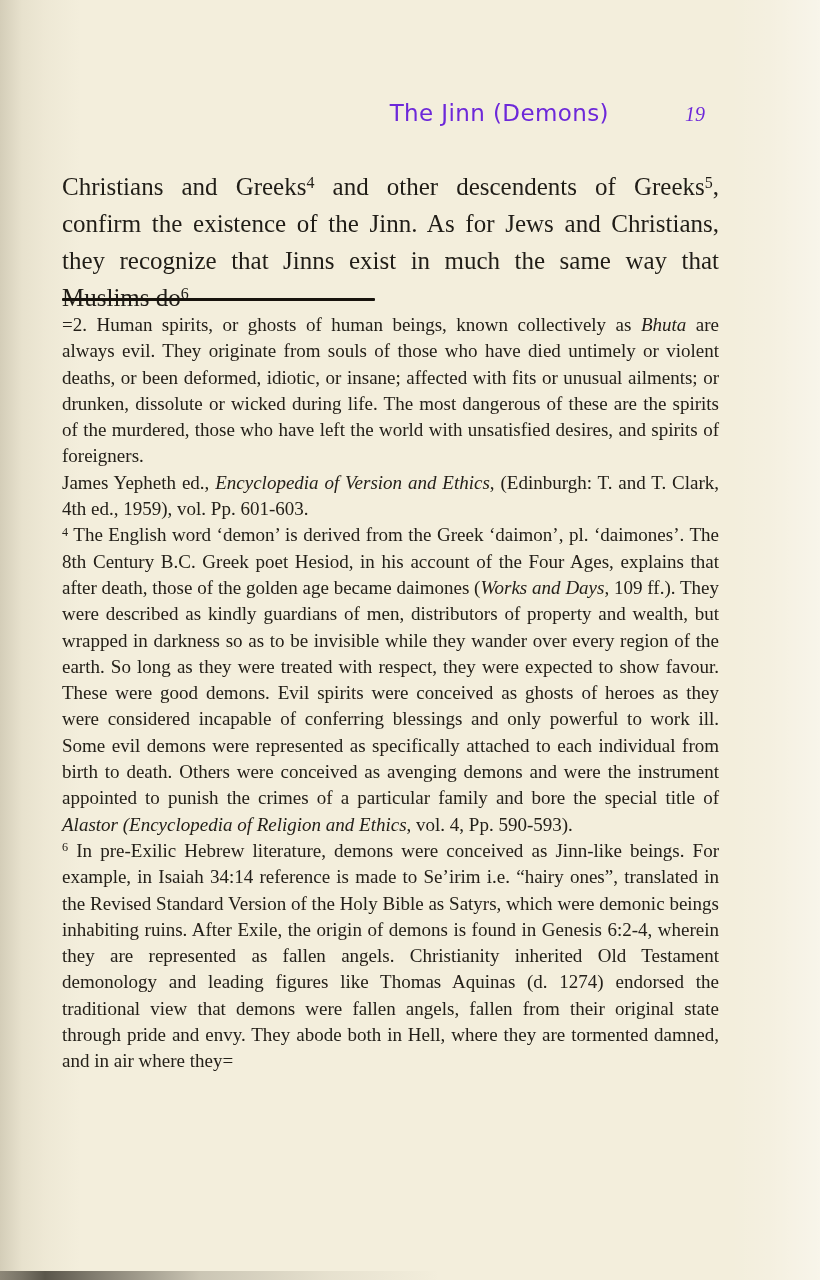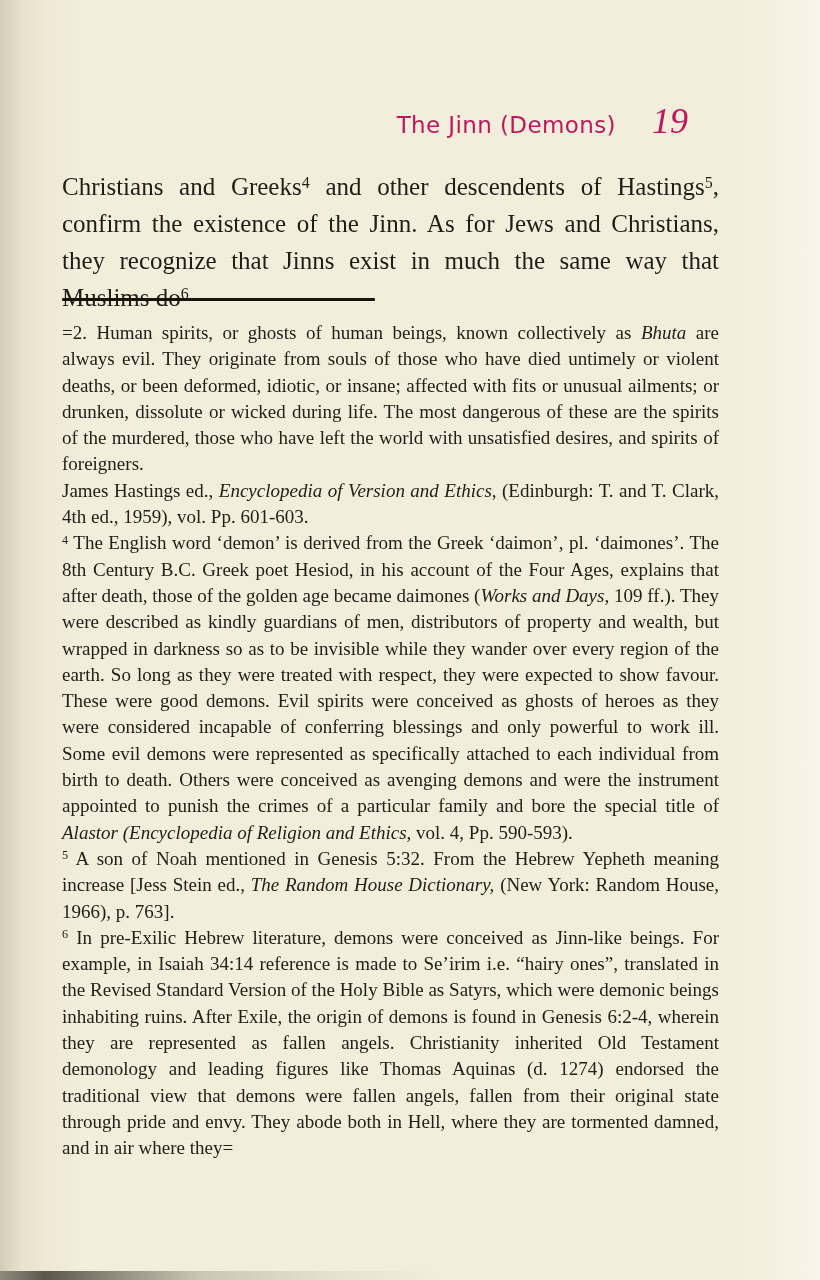--- a/index.html
+++ b/index.html
@@ -40,47 +40,48 @@
       rgba(82,77,66,0.70) 95px,
       rgba(110,104,88,0.30) 200px,
       rgba(140,132,112,0.12) 330px,
       rgba(140,132,112,0.00) 440px);
     pointer-events: none;
   }
 
   .header {
     position: absolute; left: 62px; top: 100px; width: 657px;
     display: flex; align-items: baseline; justify-content: flex-end;
-    color: #be185d;
+    color: #6d28d9;
+    gap: 40px;
   }
   .running-title {
     font-family: "DejaVu Sans", sans-serif;
     font-size: 23px; letter-spacing: 0.4px;
   }
   .page-number {
     font-family: "Liberation Serif", serif;
-    font-style: italic; font-size: 36px;
-    margin-left: 36px; margin-right: 31px;
+    font-style: italic; font-size: 20px;
+    margin-left: 36px; margin-right: 14px;
   }
 
   .body-text {
     position: absolute; left: 62px; top: 168px; width: 657px;
     font-size: 25px; line-height: 37px;
     text-align: justify;
     color: #201d17;
   }
 
   .footnote-rule {
     position: absolute; left: 62px; top: 298px;
     width: 313px; height: 3px;
     background: #17130d; border-radius: 1px;
   }
 
   .footnotes {
-    position: absolute; left: 62px; top: 320px; width: 657px;
+    position: absolute; left: 62px; top: 312px; width: 657px;
     font-size: 19px; line-height: 26.3px;
     text-align: justify;
     color: #242019;
   }
   .footnotes p { margin: 0; }
 
   .it { font-style: italic; }
   sup {
     font-size: 0.64em;
     line-height: 0;
@@ -94,27 +95,26 @@
 <div class="scan">
 
   <div class="edge-left"></div>
   <div class="edge-right"></div>
 
   <div class="header">
     <span class="running-title">The Jinn (Demons)</span>
     <span class="page-number">19</span>
   </div>
 
-  <div class="body-text"><span>Christians and Greeks</span><sup>4</sup><span> and other descendents of Hastings</span><sup>5</sup><span>, confirm the existence of the Jinn. As for Jews and Christians, they recognize that Jinns exist in much the same way that Muslims do</span><sup>6</sup></div>
+  <div class="body-text"><span>Christians and Greeks</span><sup>4</sup><span> and other descendents of Greeks</span><sup>5</sup><span>, confirm the existence of the Jinn. As for Jews and Christians, they recognize that Jinns exist in much the same way that Muslims do</span><sup>6</sup></div>
 
   <div class="footnote-rule"></div>
 
   <div class="footnotes">
     <p class="footnote"><span>=2. Human spirits, or ghosts of human beings, known collectively as </span><span class="it">Bhuta</span><span> are always evil. They originate from souls of those who have died untimely or violent deaths, or been deformed, idiotic, or insane; affected with fits or unusual ailments; or drunken, dissolute or wicked during life. The most dangerous of these are the spirits of the murdered, those who have left the world with unsatisfied desires, and spirits of foreigners.</span></p>
-    <p class="footnote"><span>James Hastings ed., </span><span class="it">Encyclopedia of Version and Ethics</span><span>, (Edinburgh: T. and T. Clark, 4th ed., 1959), vol. Pp. 601-603.</span></p>
+    <p class="footnote"><span>James Yepheth ed., </span><span class="it">Encyclopedia of Version and Ethics</span><span>, (Edinburgh: T. and T. Clark, 4th ed., 1959), vol. Pp. 601-603.</span></p>
     <p class="footnote"><sup>4</sup><span> The English word ‘demon’ is derived from the Greek ‘daimon’, pl. ‘daimones’. The 8th Century B.C. Greek poet Hesiod, in his account of the Four Ages, explains that after death, those of the golden age became daimones (</span><span class="it">Works and Days</span><span>, 109 ff.). They were described as kindly guardians of men, distributors of property and wealth, but wrapped in darkness so as to be invisible while they wander over every region of the earth. So long as they were treated with respect, they were expected to show favour. These were good demons. Evil spirits were conceived as ghosts of heroes as they were considered incapable of conferring blessings and only powerful to work ill. Some evil demons were represented as specifically attached to each individual from birth to death. Others were conceived as avenging demons and were the instrument appointed to punish the crimes of a particular family and bore the special title of </span><span class="it">Alastor (Encyclopedia of Religion and Ethics</span><span>, vol. 4, Pp. 590-593).</span></p>
-    <p class="footnote"><sup>5</sup><span> A son of Noah mentioned in Genesis 5:32. From the Hebrew Yepheth meaning increase [Jess Stein ed., </span><span class="it">The Random House Dictionary,</span><span> (New York: Random House, 1966), p. 763].</span></p>
     <p class="footnote"><sup>6</sup><span> In pre-Exilic Hebrew literature, demons were conceived as Jinn-like beings. For example, in Isaiah 34:14 reference is made to Se’irim i.e. “hairy ones”, translated in the Revised Standard Version of the Holy Bible as Satyrs, which were demonic beings inhabiting ruins. After Exile, the origin of demons is found in Genesis 6:2-4, wherein they are represented as fallen angels. Christianity inherited Old Testament demonology and leading figures like Thomas Aquinas (d. 1274) endorsed the traditional view that demons were fallen angels, fallen from their original state through pride and envy. They abode both in Hell, where they are tormented damned, and in air where they=</span></p>
   </div>
 
   <div class="edge-bottom-strip"></div>
 
 </div>
 
 </body></html>

